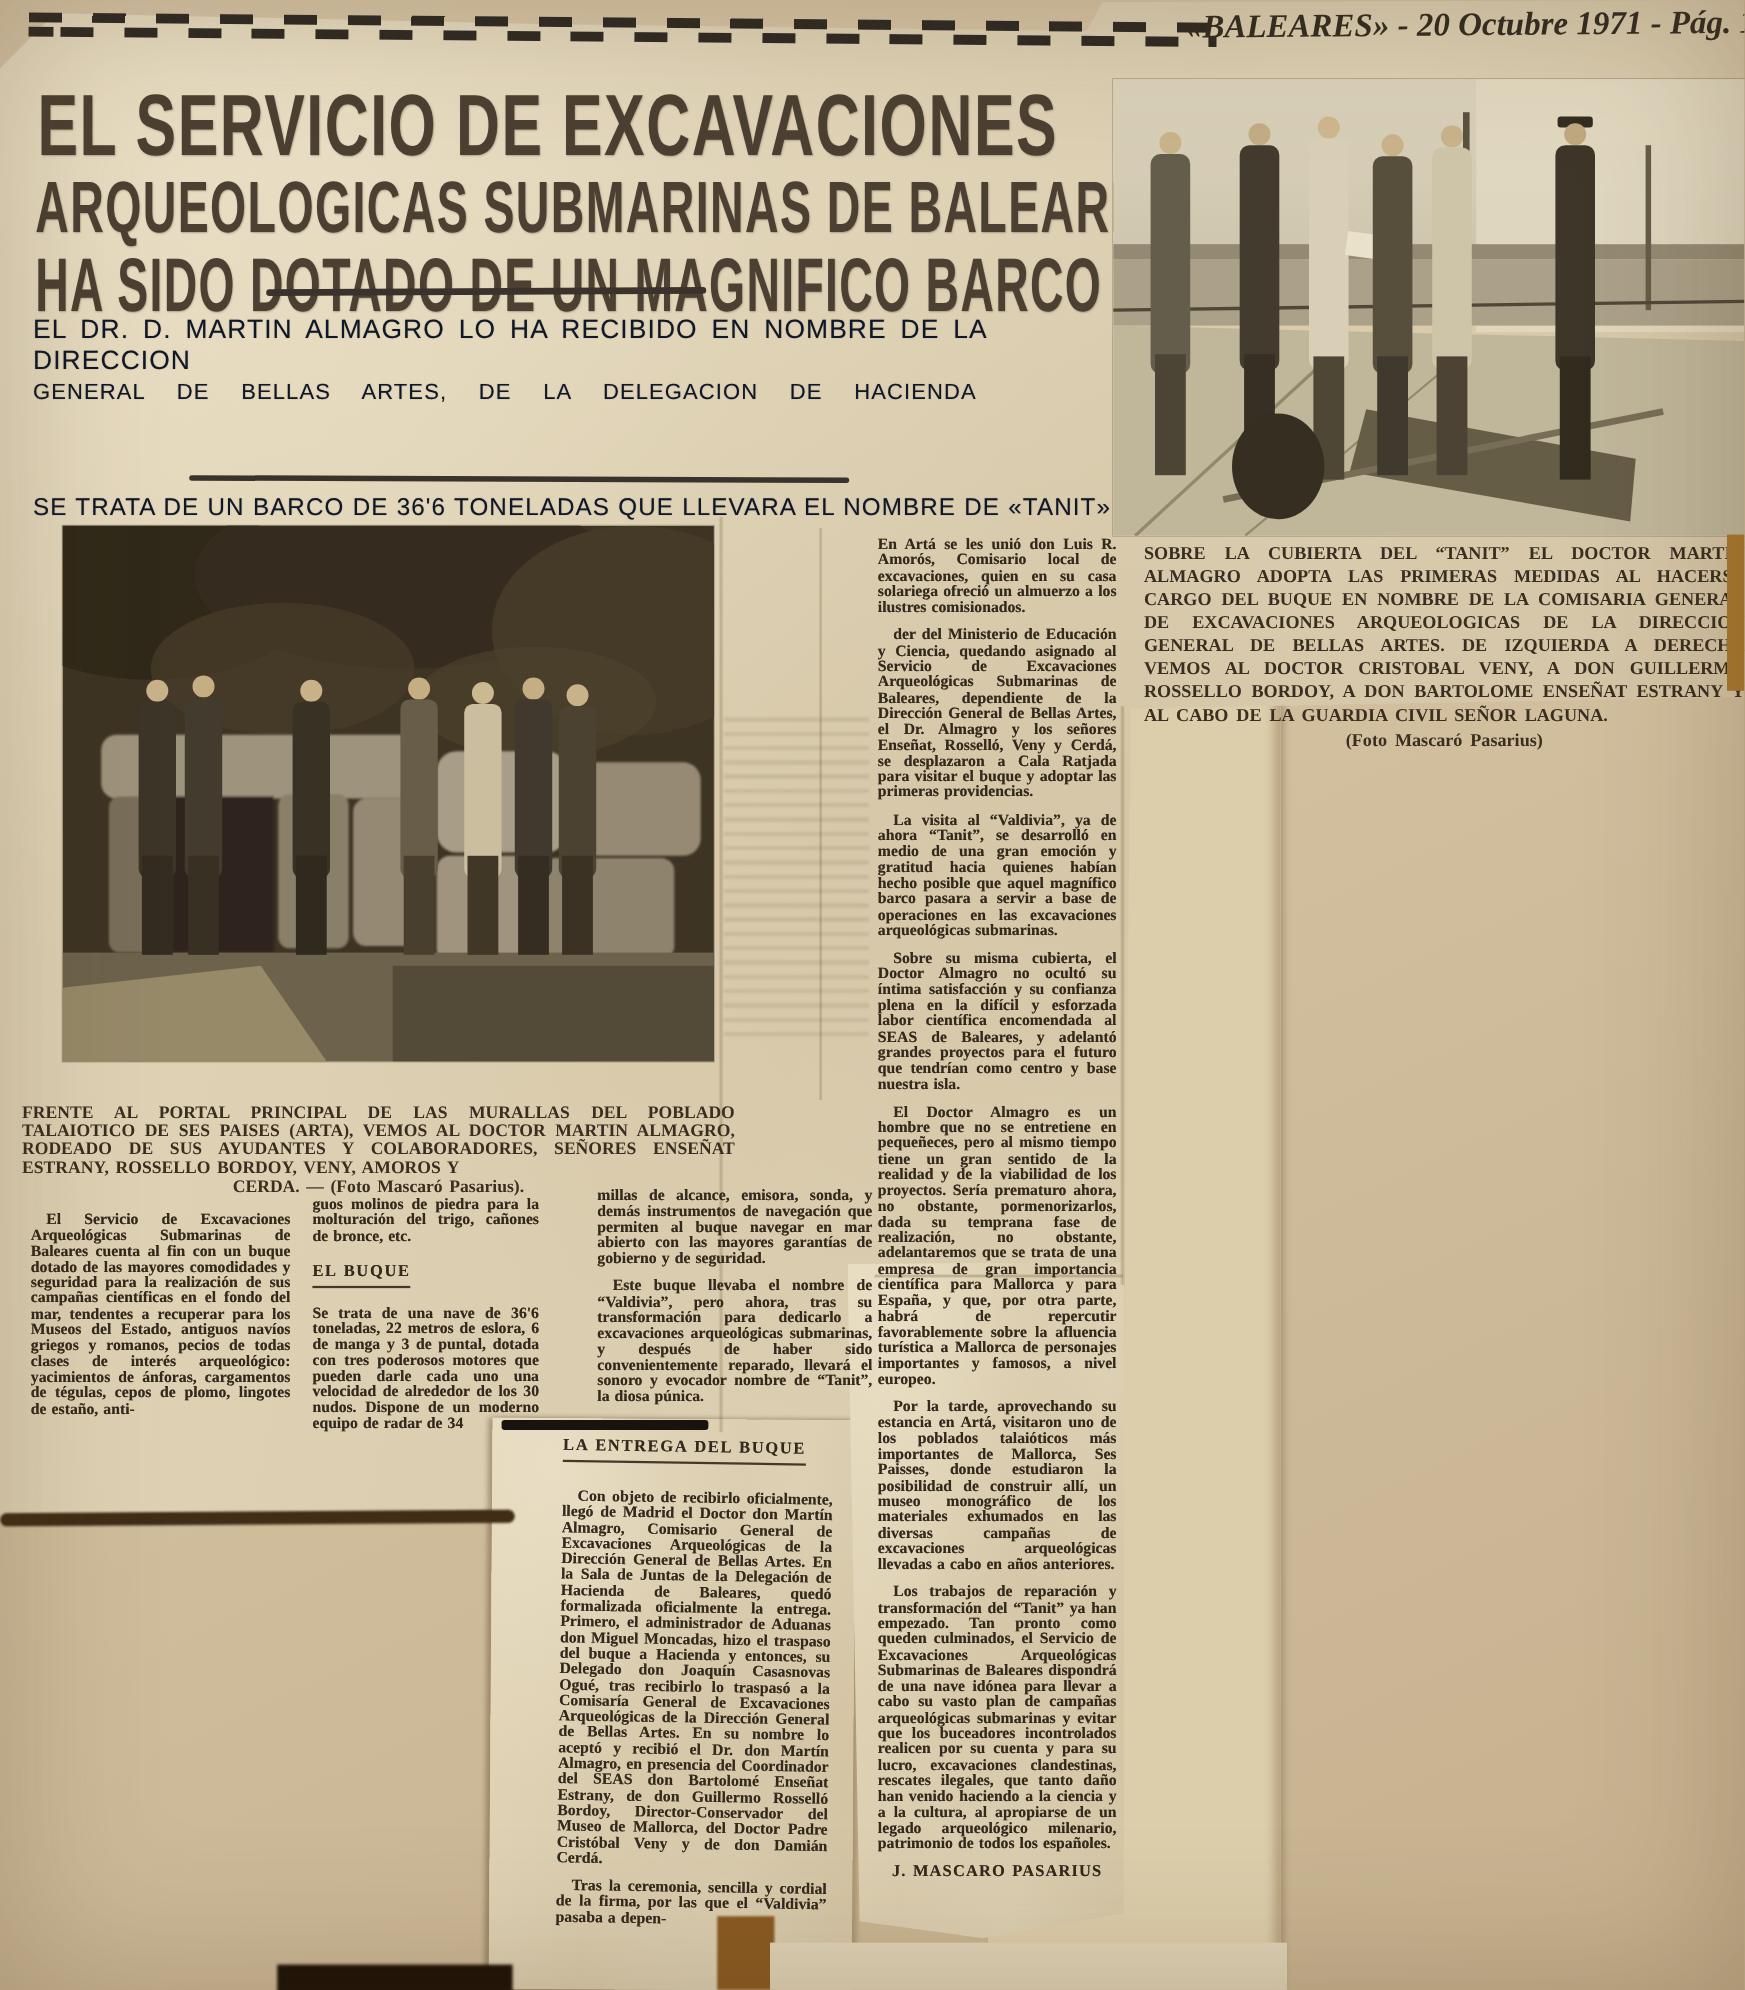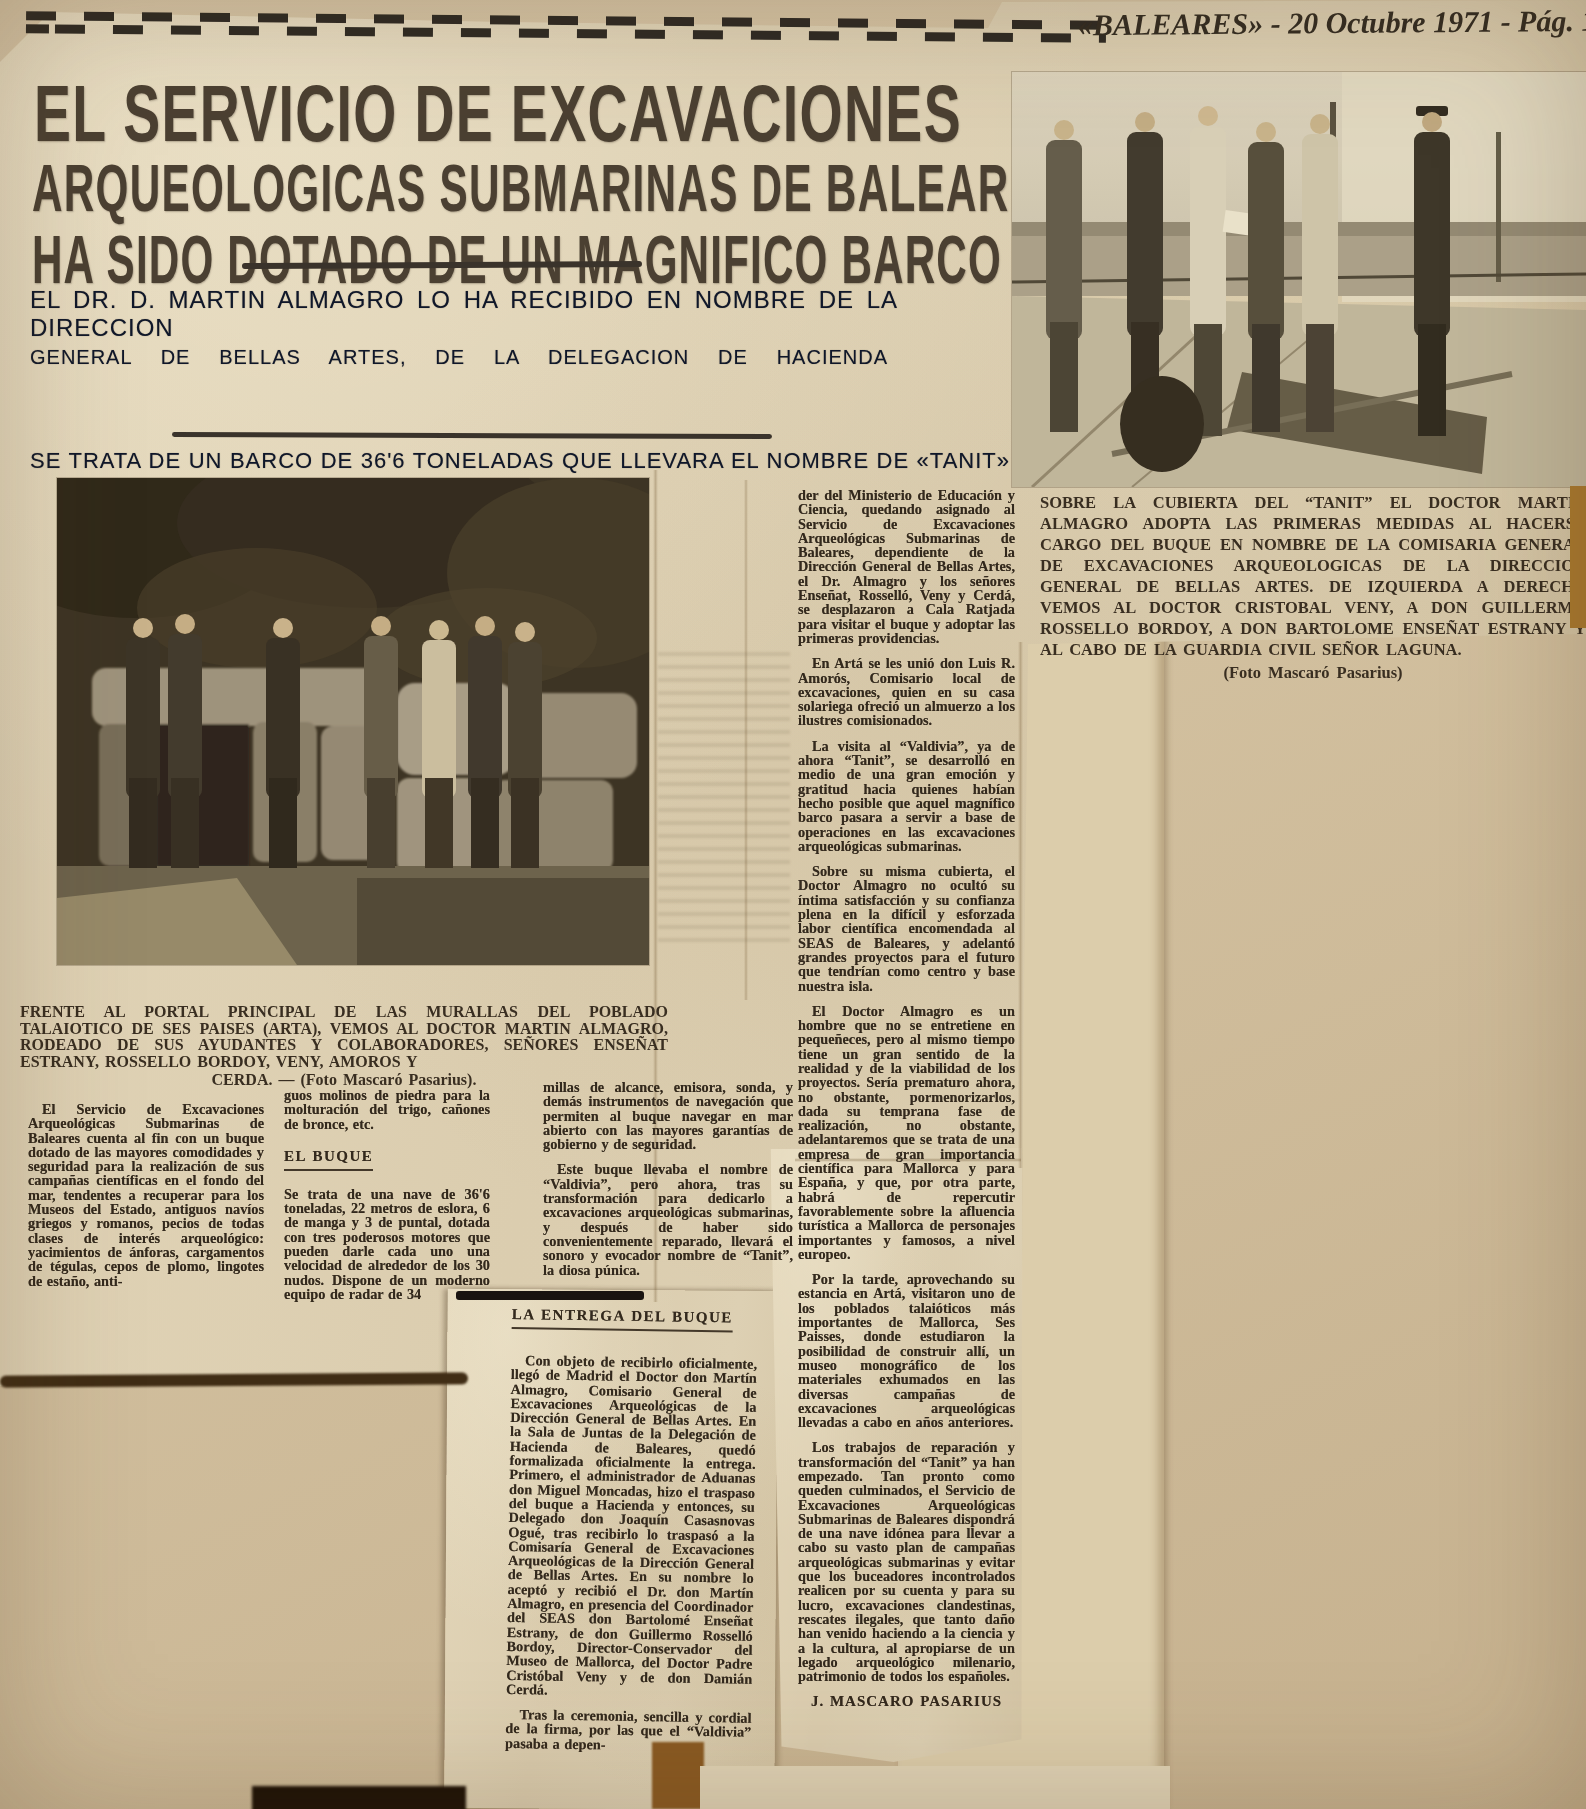--- a/index.html
+++ b/index.html
@@ -276,22 +276,22 @@
   <div class="abs col col3b">
     <div class="section-head wide">LA ENTREGA DEL BUQUE</div>
     <div class="col">
         <p>Con objeto de recibirlo oficialmente, llegó de Madrid el Doctor don Martín Almagro, Comisario General de Excavaciones Arqueológicas de la Dirección General de Bellas Artes. En la Sala de Juntas de la Delegación de Hacienda de Baleares, quedó formalizada oficialmente la entrega. Primero, el administrador de Aduanas don Miguel Moncadas, hizo el traspaso del buque a Hacienda y entonces, su Delegado don Joaquín Casasnovas Ogué, tras recibirlo lo traspasó a la Comisaría General de Excavaciones Arqueológicas de la Dirección General de Bellas Artes. En su nombre lo aceptó y recibió el Dr. don Martín Almagro, en presencia del Coordinador del SEAS don Bartolomé Enseñat Estrany, de don Guillermo Rosselló Bordoy, Director-Conservador del Museo de Mallorca, del Doctor Padre Cristóbal Veny y de don Damián Cerdá.</p>
         <p>Tras la ceremonia, sencilla y cordial de la firma, por las que el “Valdivia” pasaba a depen-</p>
       </div>
   </div>
 
   <div class="abs col col4 nofirst">
     <div class="col nofirst">
+        <p>En Artá se les unió don Luis R. Amorós, Comisario local de excavaciones, quien en su casa solariega ofreció un almuerzo a los ilustres comisionados.</p>
         <p>der del Ministerio de Educación y Ciencia, quedando asignado al Servicio de Excavaciones Arqueológicas Submarinas de Baleares, dependiente de la Dirección General de Bellas Artes, el Dr. Almagro y los señores Enseñat, Rosselló, Veny y Cerdá, se desplazaron a Cala Ratjada para visitar el buque y adoptar las primeras providencias.</p>
-        <p>En Artá se les unió don Luis R. Amorós, Comisario local de excavaciones, quien en su casa solariega ofreció un almuerzo a los ilustres comisionados.</p>
         <p>La visita al “Valdivia”, ya de ahora “Tanit”, se desarrolló en medio de una gran emoción y gratitud hacia quienes habían hecho posible que aquel magnífico barco pasara a servir a base de operaciones en las excavaciones arqueológicas submarinas.</p>
         <p>Sobre su misma cubierta, el Doctor Almagro no ocultó su íntima satisfacción y su confianza plena en la difícil y esforzada labor científica encomendada al SEAS de Baleares, y adelantó grandes proyectos para el futuro que tendrían como centro y base nuestra isla.</p>
         <p>El Doctor Almagro es un hombre que no se entretiene en pequeñeces, pero al mismo tiempo tiene un gran sentido de la realidad y de la viabilidad de los proyectos. Sería prematuro ahora, no obstante, pormenorizarlos, dada su temprana fase de realización, no obstante, adelantaremos que se trata de una empresa de gran importancia científica para Mallorca y para España, y que, por otra parte, habrá de repercutir favorablemente sobre la afluencia turística a Mallorca de personajes importantes y famosos, a nivel europeo.</p>
         <p>Por la tarde, aprovechando su estancia en Artá, visitaron uno de los poblados talaióticos más importantes de Mallorca, Ses Paisses, donde estudiaron la posibilidad de construir allí, un museo monográfico de los materiales exhumados en las diversas campañas de excavaciones arqueológicas llevadas a cabo en años anteriores.</p>
         <p>Los trabajos de reparación y transformación del “Tanit” ya han empezado. Tan pronto como queden culminados, el Servicio de Excavaciones Arqueológicas Submarinas de Baleares dispondrá de una nave idónea para llevar a cabo su vasto plan de campañas arqueológicas submarinas y evitar que los buceadores incontrolados realicen por su cuenta y para su lucro, excavaciones clandestinas, rescates ilegales, que tanto daño han venido haciendo a la ciencia y a la cultura, al apropiarse de un legado arqueológico milenario, patrimonio de todos los españoles.</p>
       </div>
     <p class="byline">J. MASCARO PASARIUS</p>
   </div>
 
   <div class="abs edge-dark-main"></div>

